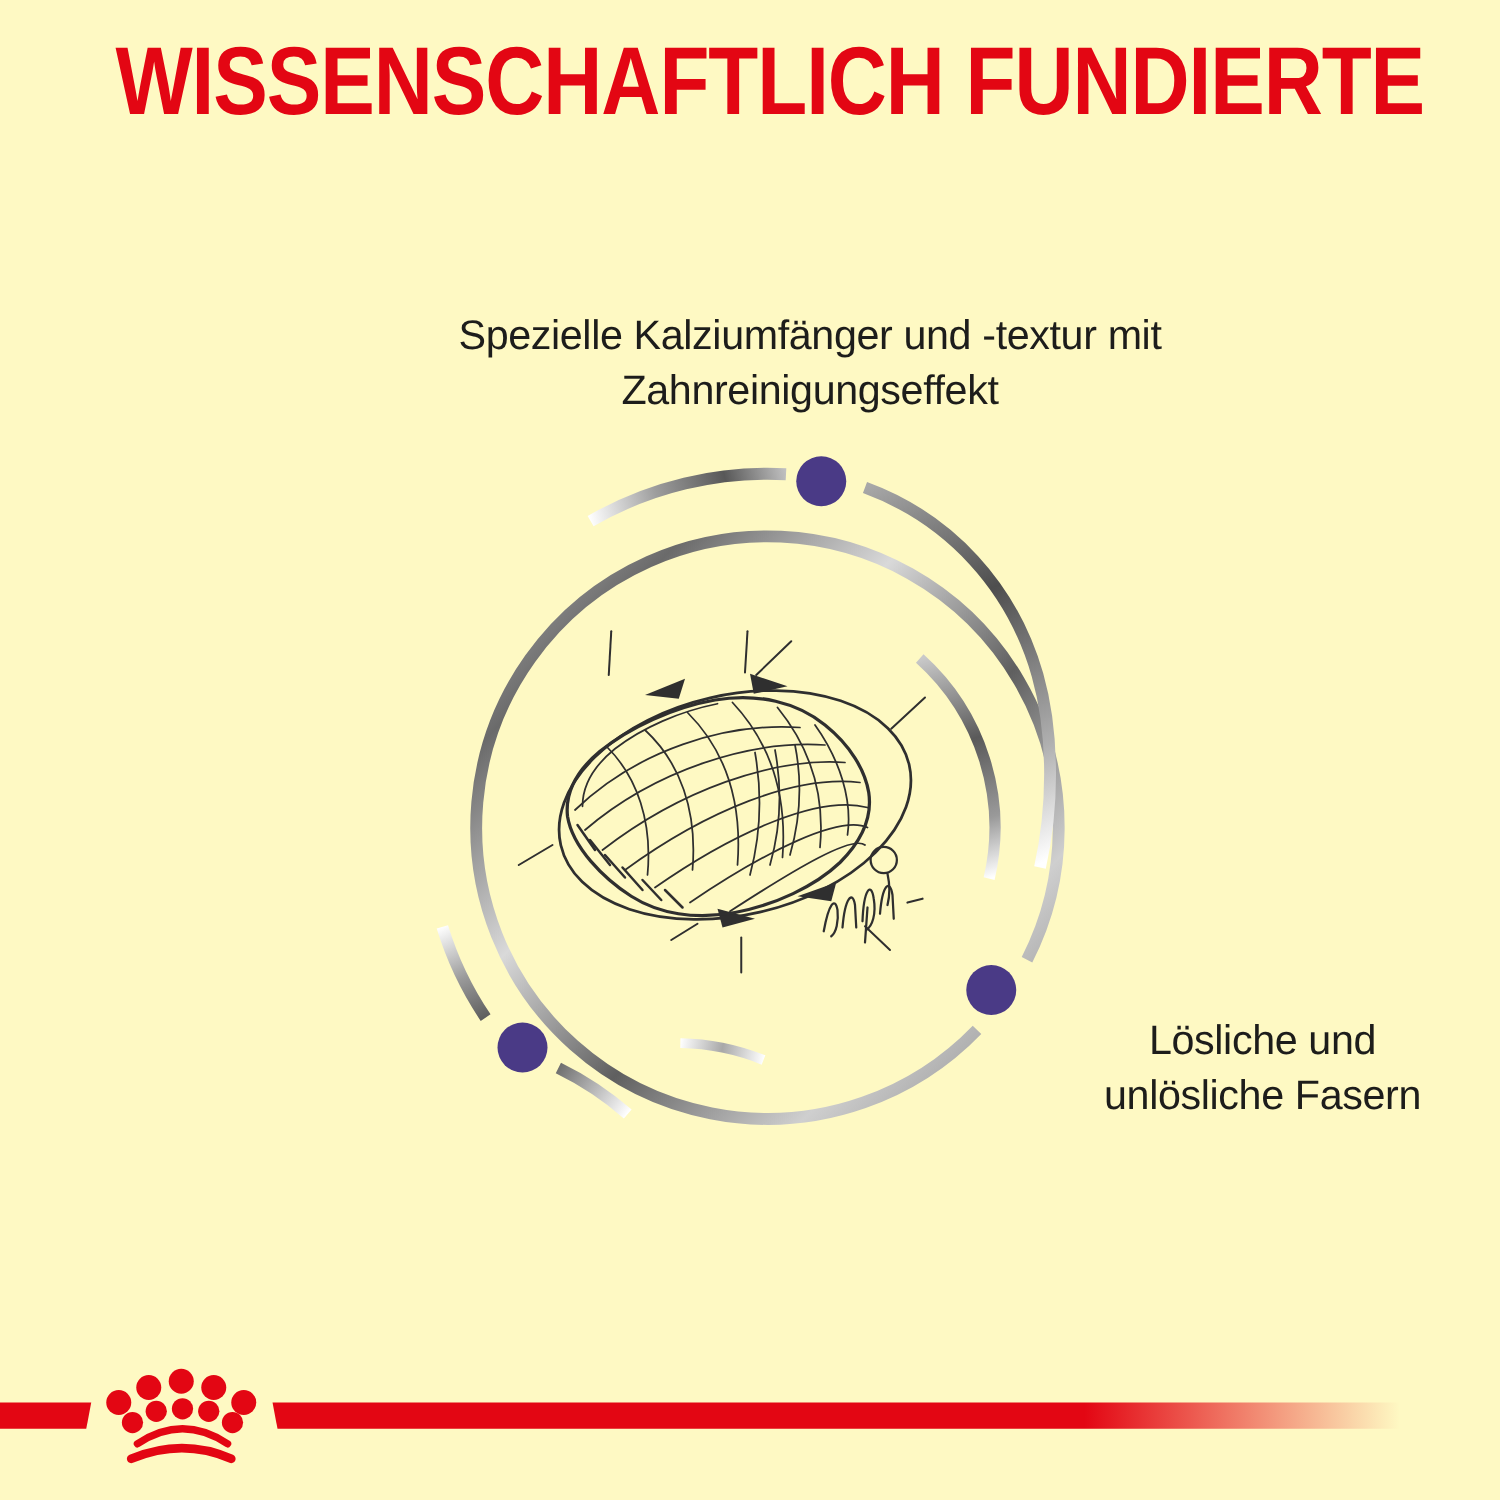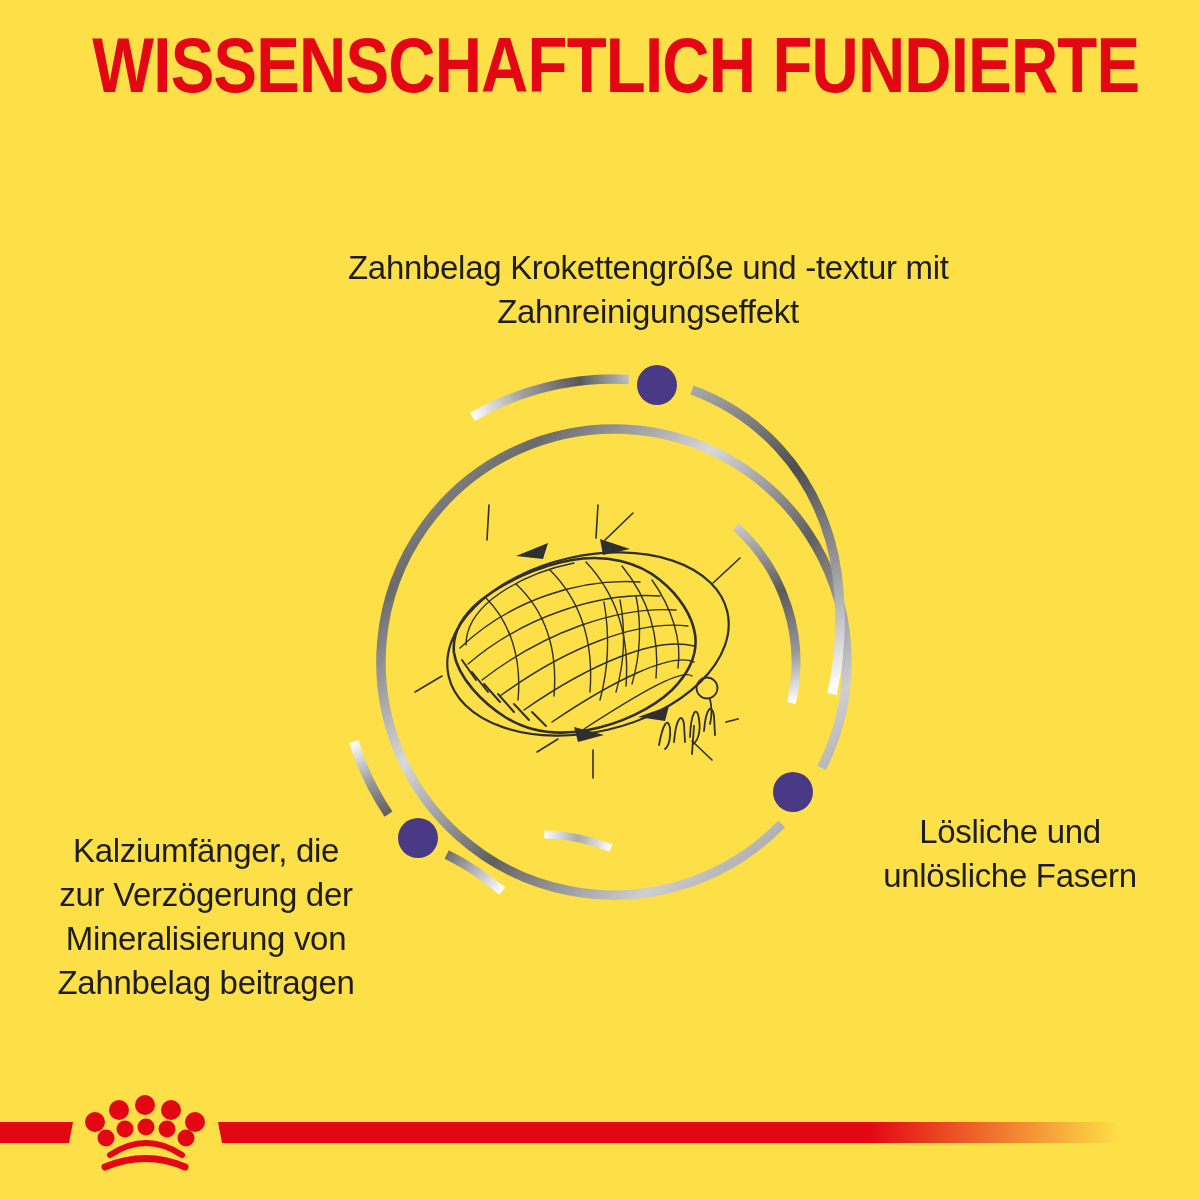--- a/index.html
+++ b/index.html
@@ -1,16 +1,16 @@
 <!DOCTYPE html>
 <html><head>
 <meta charset="utf-8">
 <style>
   html,body{margin:0;padding:0;background:#ffffff;}
-  .stage{position:relative;width:1200px;height:1200px;background:#fde047;overflow:hidden;
+  .stage{position:relative;width:1200px;height:1200px;background:#fef9c3;overflow:hidden;
          font-family:"Liberation Sans", sans-serif;}
   .gfx{position:absolute;left:0;top:0;}
   .title{position:absolute;top:27px;left:0;width:1200px;text-align:center;
          color:#e30613;font-weight:bold;font-size:77px;line-height:77px;letter-spacing:-1px;white-space:nowrap;}
   .title .tspan{display:inline-block;transform:scaleX(0.85);transform-origin:50% 50%;}
   .co{position:absolute;font-size:33px;line-height:44px;color:#1d1d1b;text-align:center;
       letter-spacing:-0.3px;white-space:nowrap;}
   .co-top{top:246px;left:348px;width:600px;}
   .co-left{top:829px;left:6px;width:400px;}
   .co-right{top:810px;left:810px;width:400px;}
@@ -180,29 +180,23 @@
         </g>
       </g>
     </g>
   </svg>
 
   <div class="title">
     <div><span class="tspan">WISSENSCHAFTLICH FUNDIERTE</span></div>
   </div>
 
   <div class="co co-top">
-    <div>Zahnbelag Krokettengröße und -textur mit</div>
+    <div>Spezielle Kalziumfänger und -textur mit</div>
     <div>Zahnreinigungseffekt</div>
   </div>
 
-  <div class="co co-left">
-    <div>Kalziumfänger, die</div>
-    <div>zur Verzögerung der</div>
-    <div>Mineralisierung von</div>
-    <div>Zahnbelag beitragen</div>
-  </div>
 
   <div class="co co-right">
     <div>Lösliche und</div>
     <div>unlösliche Fasern</div>
   </div>
 
 </div>
 
 </body></html>

